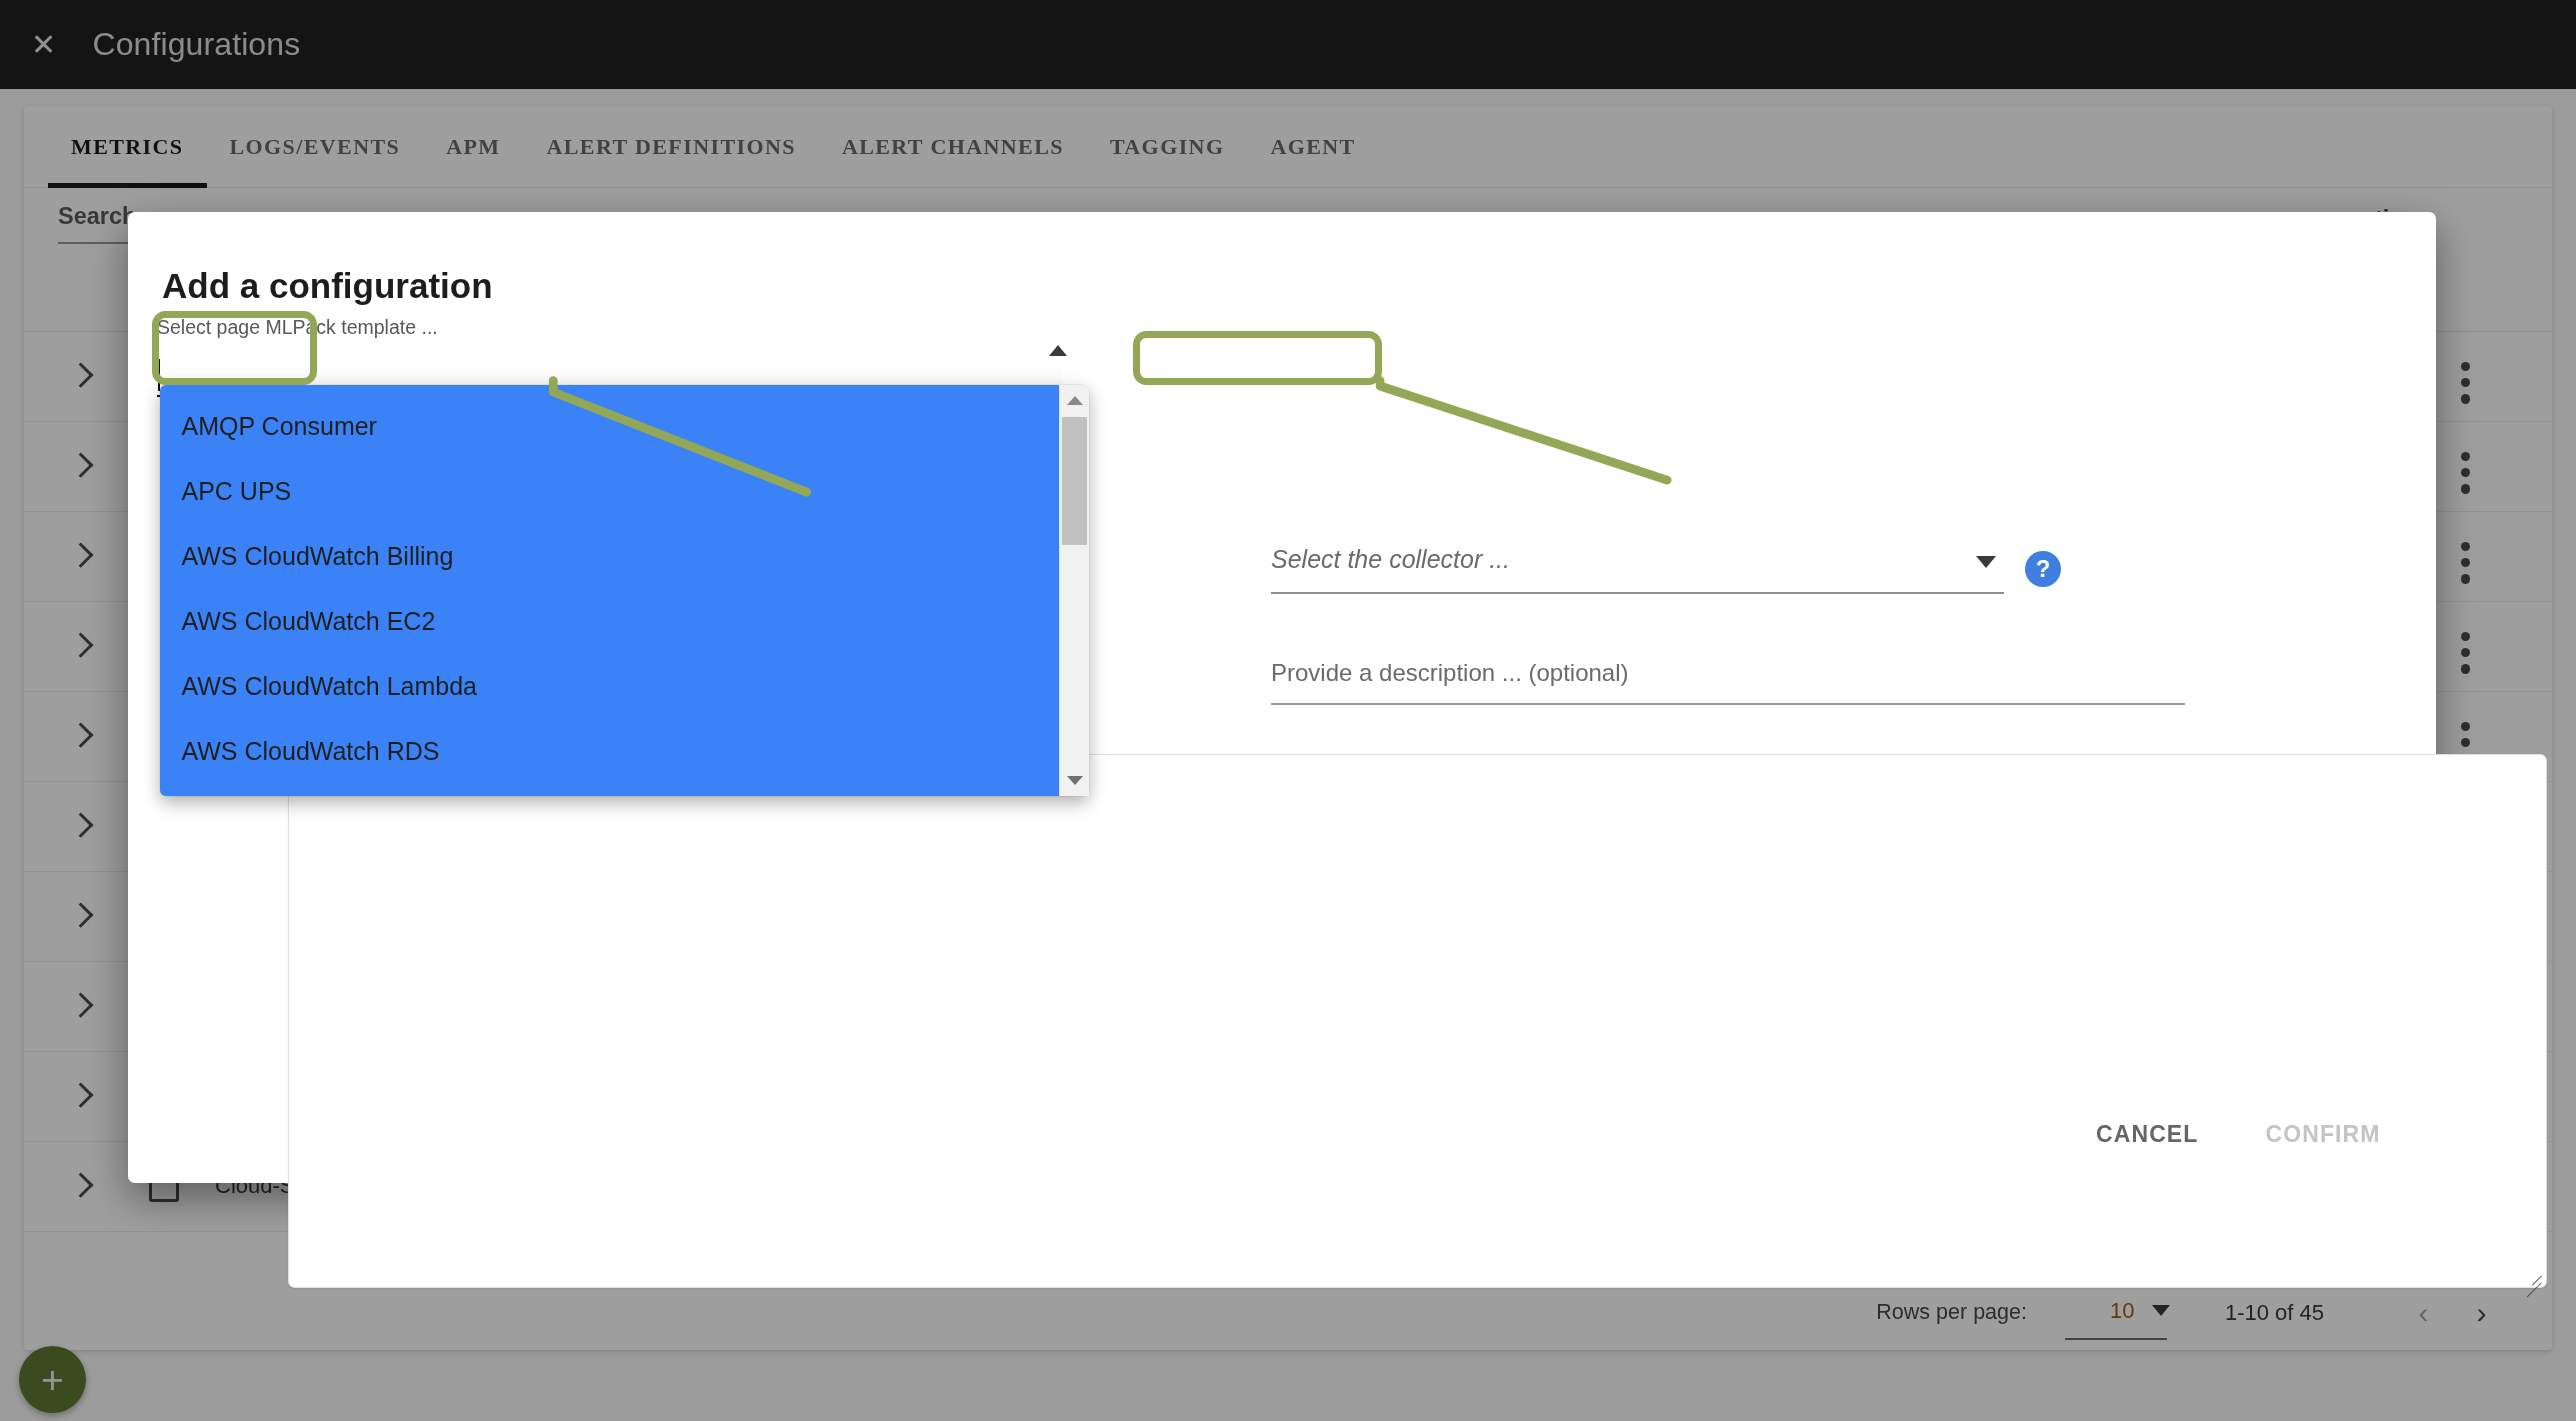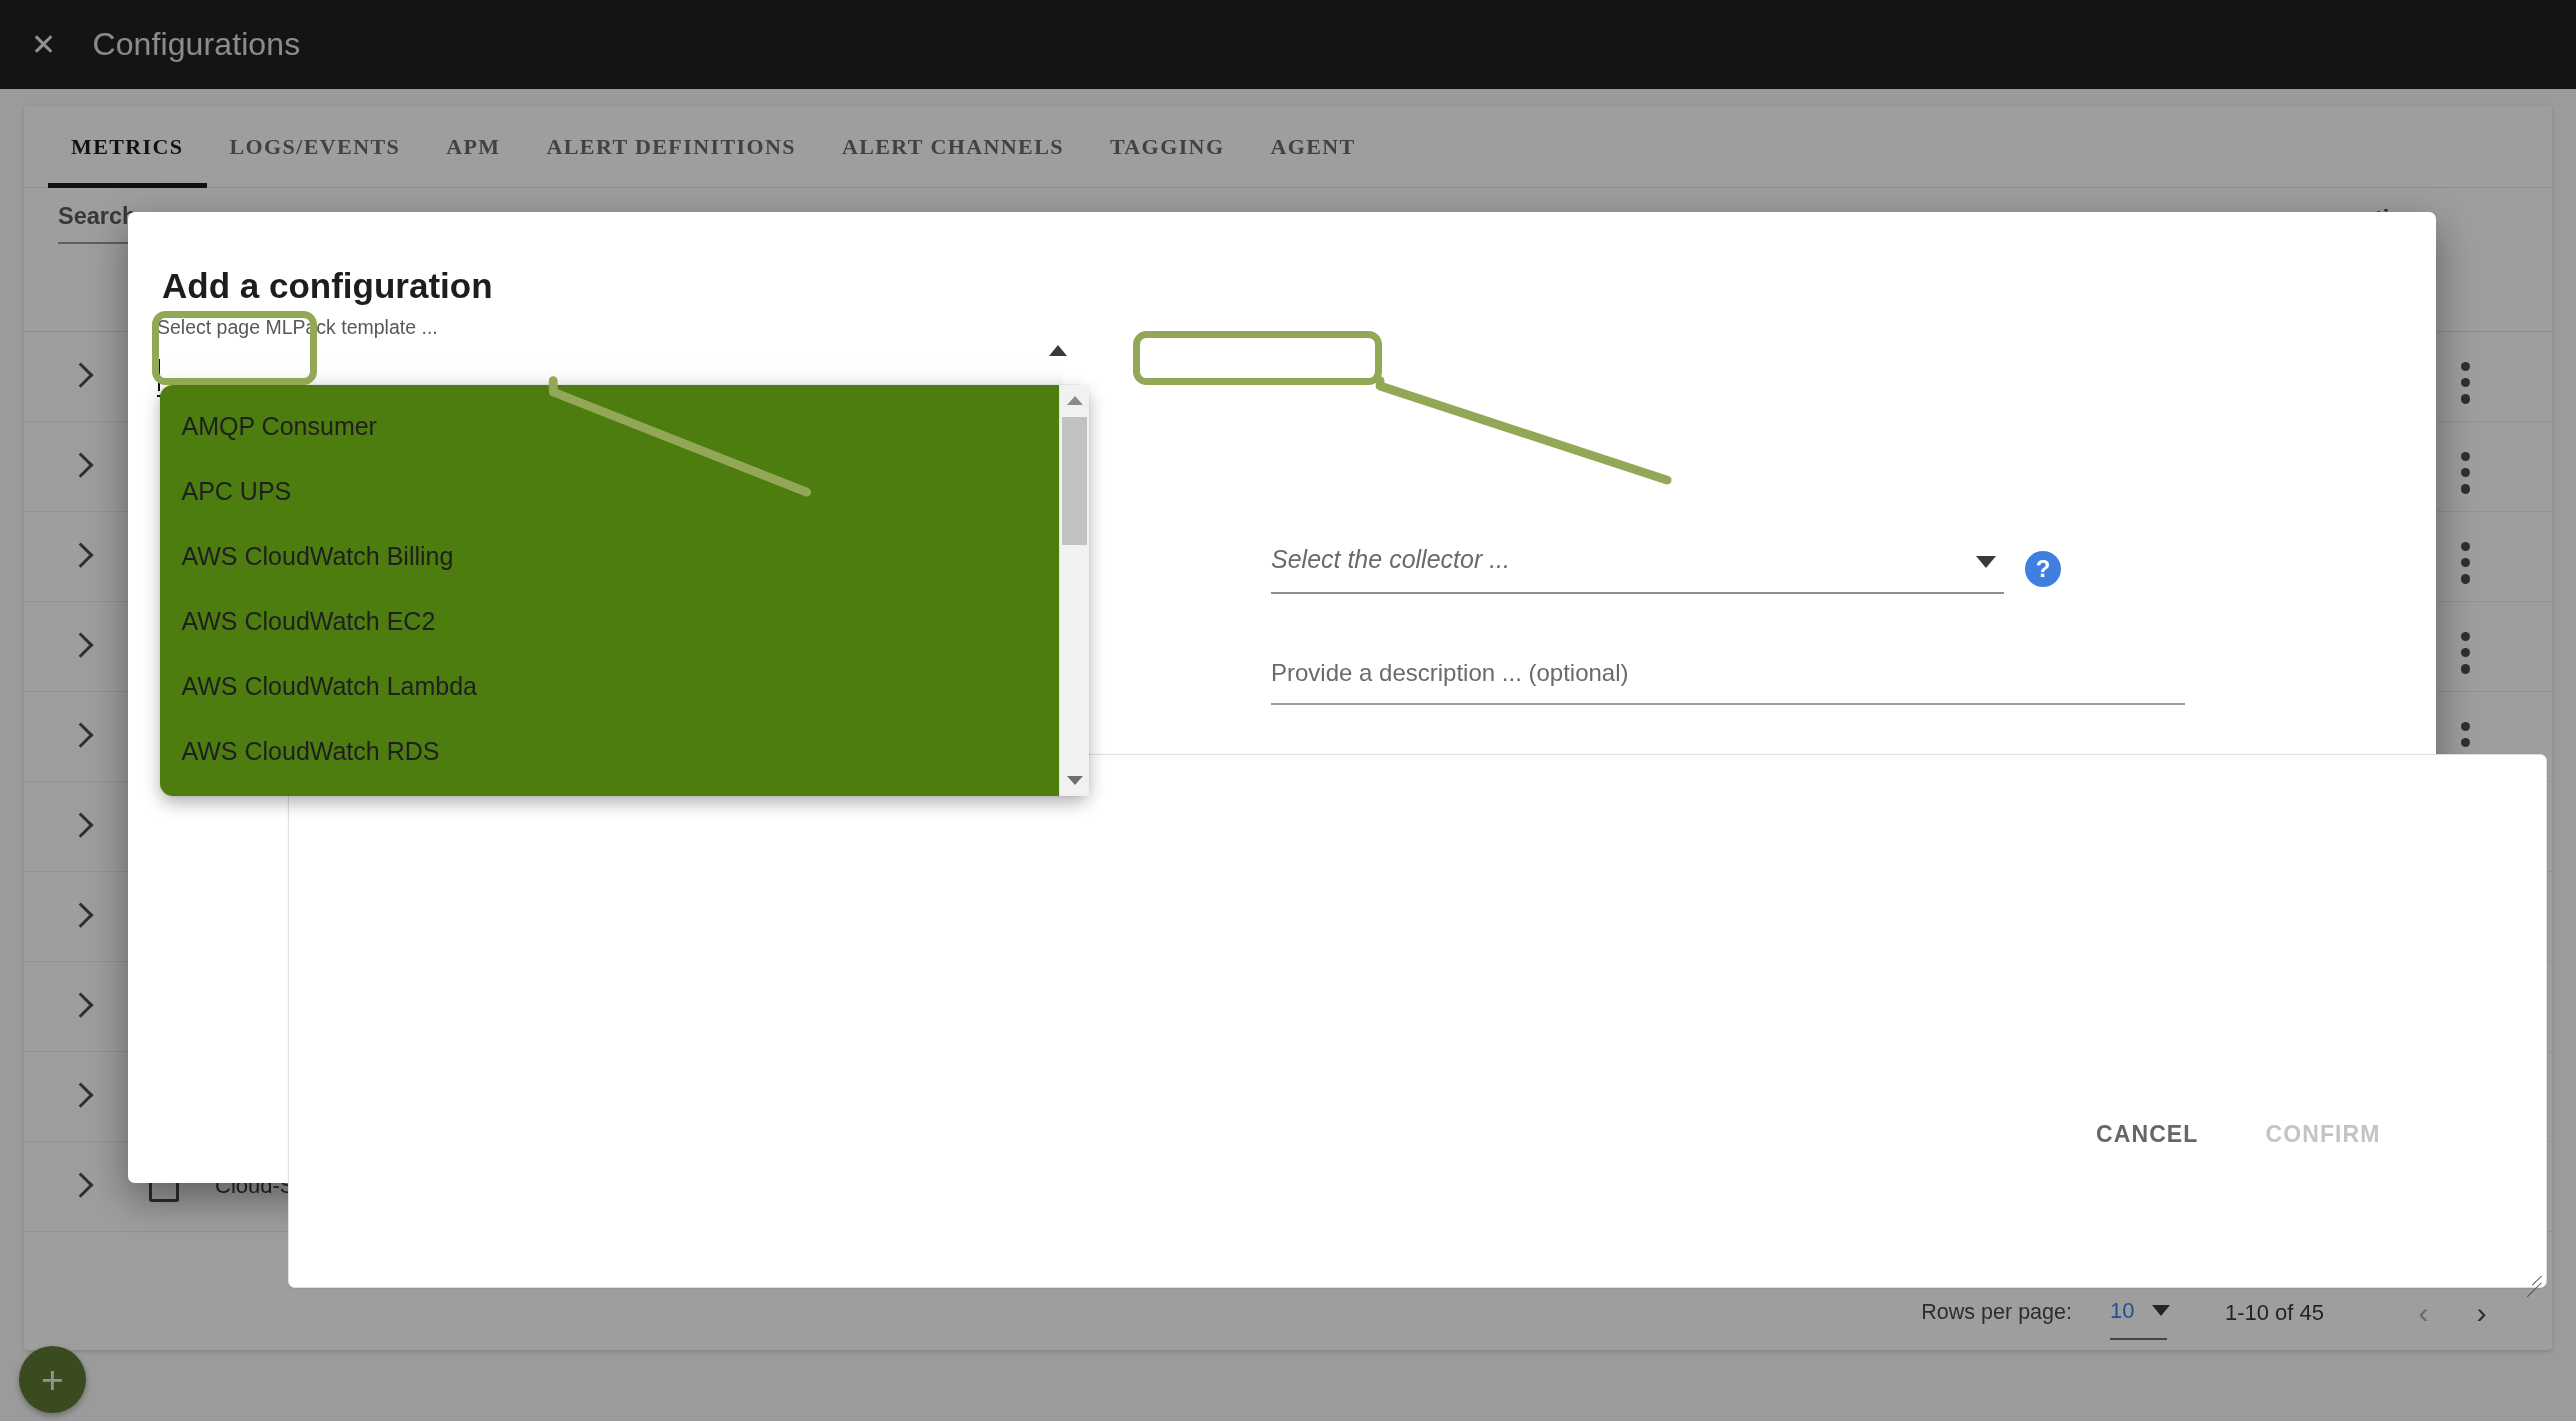--- a/index.html
+++ b/index.html
@@ -121,21 +121,21 @@
   .table-footer {
     position: absolute; left: 0; right: 0; bottom: 0; height: 75px;
     display: flex; align-items: center; justify-content: flex-end;
     padding-right: 47px; gap: 11px;
   }
   .tf-label { color: #4a4a4a; font-size: 21.5px; margin-right: 27px; }
   .tf-select {
     position: relative; display: flex; align-items: center; gap: 17.5px;
     margin-right: 44px; padding-bottom: 4px;
   }
-  .tf-select .val { color: #3b82f6; font-size: 22px; }
+  .tf-select .val { color: #a16207; font-size: 22px; margin-left: 45px; }
   .tf-select .caret {
     width: 0; height: 0;
     border-left: 9.4px solid transparent; border-right: 9.4px solid transparent;
     border-top: 11.4px solid #3a3a3a;
   }
   .tf-select .uline {
     position: absolute; left: 0; right: 2.7px; bottom: -12px;
     height: 2px; background: #6e6e6e;
   }
   .tf-range { color: #3a3a3a; font-size: 22px; margin-right: 65px; }
@@ -252,21 +252,21 @@
     padding: 12px 17.5px; font-size: 23px;
     font-weight: 600; letter-spacing: 1.1px;
   }
   .mbtn.cancel { color: #666; }
   .mbtn.confirm { color: #c4c4c4; }
 
   
   #dropdown {
     position: absolute; left: 160px; top: 385px;
     width: 929px; height: 411px;
-    background: #4d7c0f; border-radius: 13px;
+    background: #3b82f6; border-radius: 6px;
     box-shadow: 0 6.7px 17.5px rgba(0,0,0,.3), 0 0 0 0.7px rgba(0,0,0,.06);
   }
   .dd-list {
     position: absolute; left: 0; top: 0; right: 30px; bottom: 0;
     padding-top: 9.4px;
   }
   .dd-item {
     height: 65px; display: flex; align-items: center;
     padding-left: 21.5px; color: #1f1f1f; font-size: 25px;
   }

